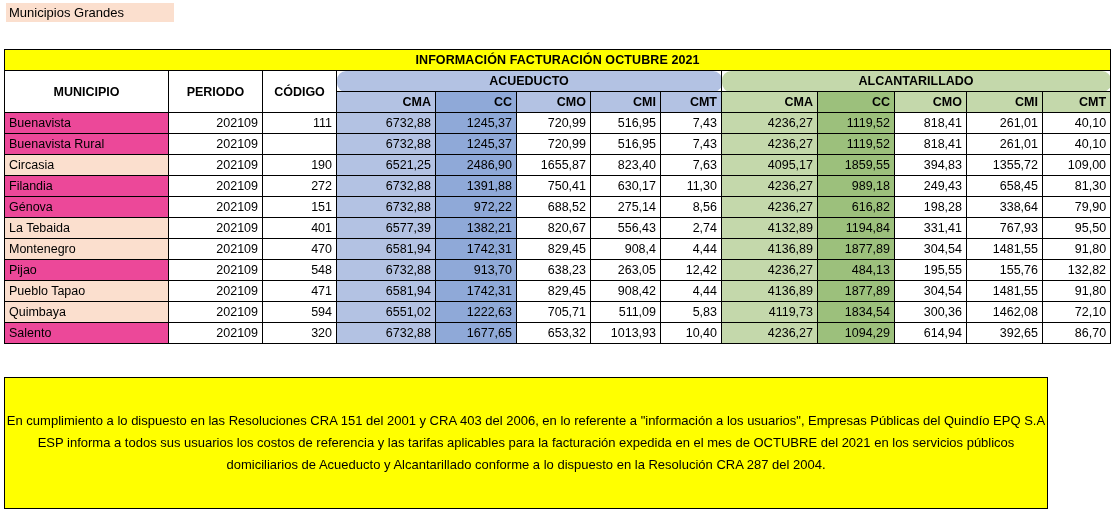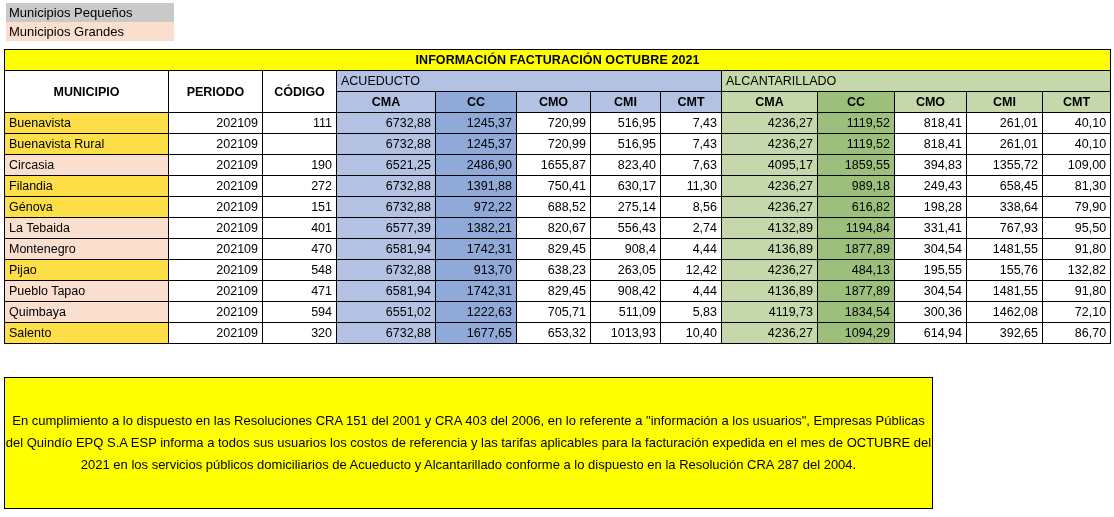--- a/index.html
+++ b/index.html
@@ -60,79 +60,79 @@
   }
 
   .hdr-main {
     text-align: center;
     font-weight: bold;
     font-size: 13.5px;
     background: #ffffff;
     vertical-align: middle;
   }
   .hdr-group {
-    text-align: left;
-    font-weight: normal;
+    text-align: center;
+    font-weight: bold;
     font-size: 13px;
     height: 22px;
+    border-radius: 9px;
   }
   .hdr-sub {
-    text-align: center;
+    text-align: right;
     font-weight: bold;
     font-size: 12.5px;
     height: 22px;
   }
 
   
   .acu-group { background: #b3c2e3; }
   .acu-cma   { background: #b3c2e3; }
   .acu-cc    { background: #8fa9d8; }
   .acu-plain { background: #ffffff; }
   
   .alc-group { background: #c4d8ab; }
   .alc-cma   { background: #c4d8ab; }
   .alc-cc    { background: #9cc07c; }
   .alc-plain { background: #ffffff; }
 
   .cell-muni {
     text-align: left;
     font-size: 13px;
   }
-  .row-small .cell-muni { background: #fde047; }
+  .row-small .cell-muni { background: #ec4899; }
   .row-large .cell-muni { background: #fbdfce; }
 
   .num { text-align: right; }
 
   
   .note-box {
     position: absolute;
     left: 4px;
     top: 377px;
-    width: 929px;
+    width: 1044px;
     height: 132px;
     background: #ffff00;
     border: 1px solid #000000;
     box-sizing: border-box;
     display: flex;
     align-items: center;
     justify-content: center;
   }
   .note-text {
     width: 1062px;
     text-align: center;
     font-size: 13px;
     line-height: 22px;
     color: #000000;
   }
 </style>
 </head>
 <body>
 
 <div class="legend">
-  <span class="legend-item legend-small">Municipios Pequeños</span>
   <span class="legend-item legend-large">Municipios Grandes</span>
 </div>
 
 <table class="sheet">
   <colgroup>
     <col style="width:164px">
     <col style="width:94px">
     <col style="width:74px">
     <col style="width:99px">
     <col style="width:81px">

